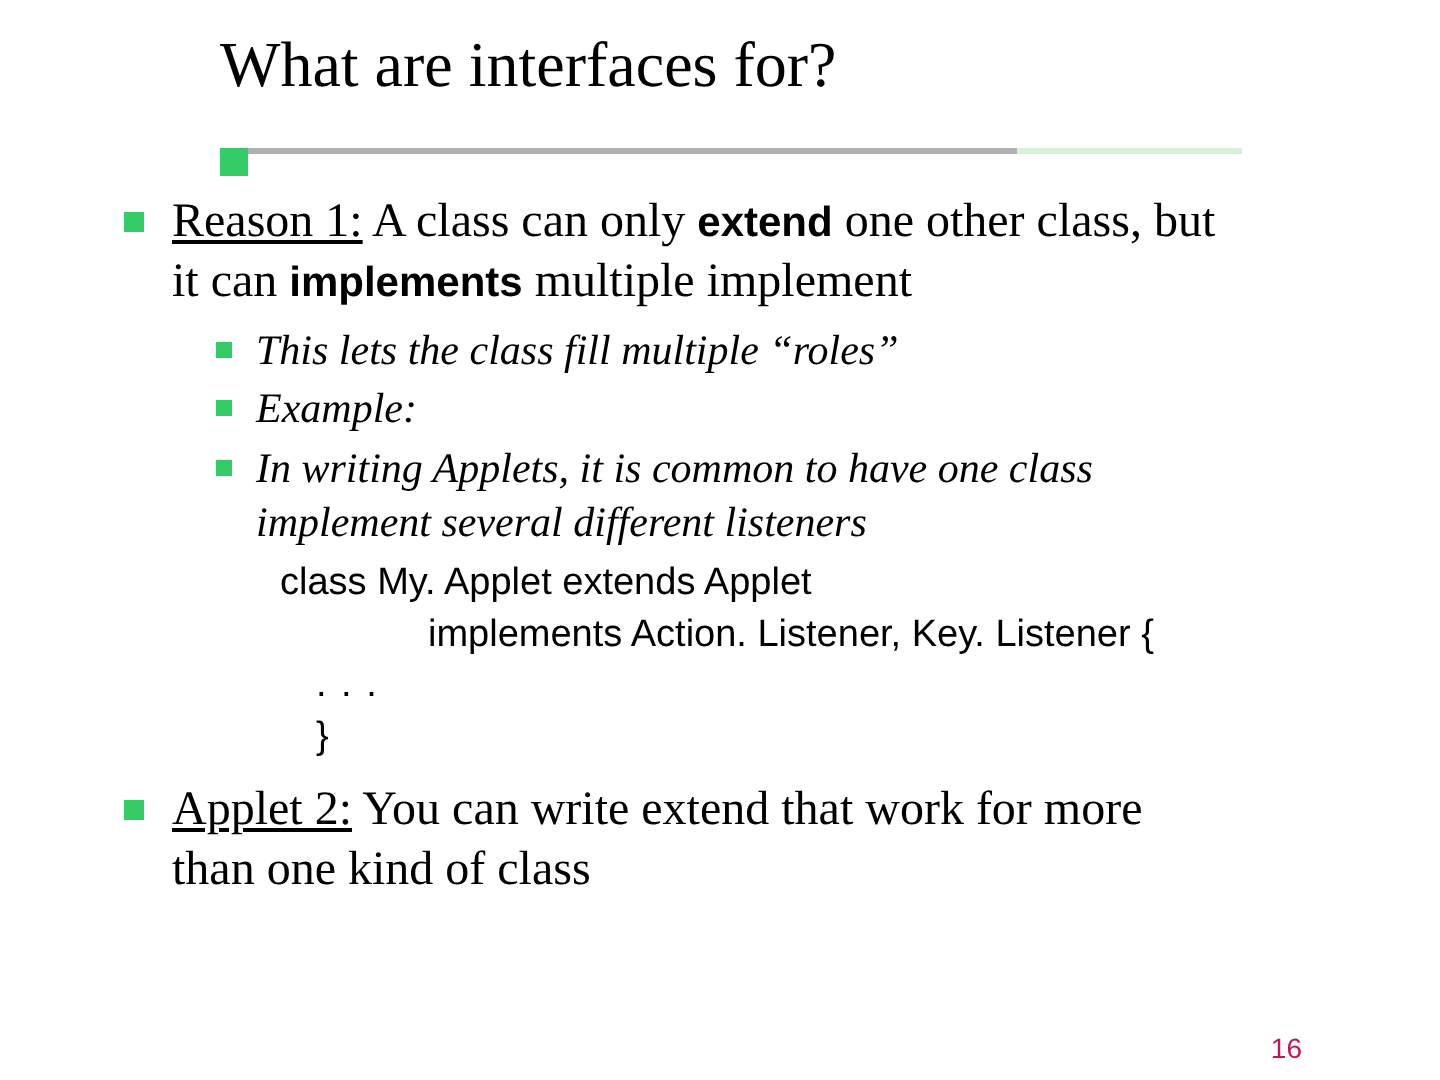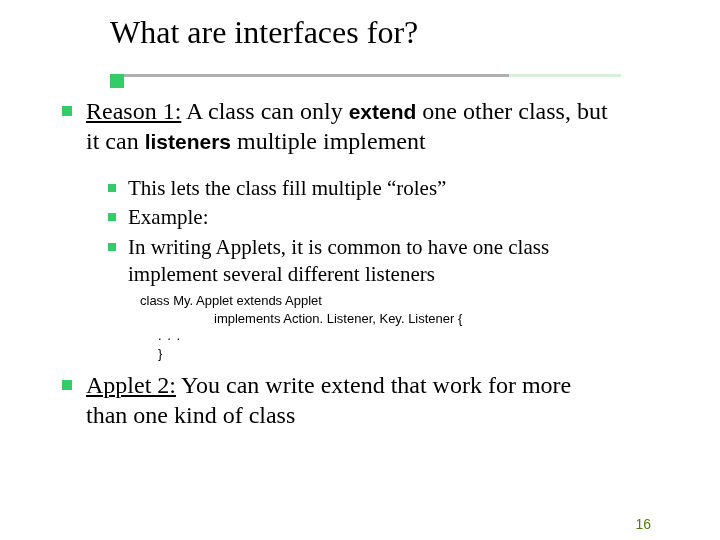--- a/index.html
+++ b/index.html
@@ -76,22 +76,23 @@
     font-family: Verdana, Geneva, sans-serif;
     font-size: 21px;
     font-weight: bold;
   }
   .l1 .content .u {
     text-decoration: underline;
   }
 
   .l2-group {
     margin-left: 46px;
-    margin-top: 19px;
+    margin-top: 6px;
     margin-bottom: 4px;
+    font-style: italic;
   }
   .l2 {
     display: flex;
     align-items: flex-start;
     margin-bottom: 2px;
   }
   .l2 .bullet {
     flex: 0 0 auto;
     width: 8px;
     height: 8px;
@@ -100,55 +101,55 @@
     margin-right: 12px;
   }
   .l2 .content {
     font-size: 21px;
     line-height: 1.3;
   }
 
   .code-block {
     margin-left: 78px;
     font-family: Verdana, Geneva, sans-serif;
-    font-size: 13px;
+    font-size: 19px;
     line-height: 1.35;
     margin-top: 2px;
     margin-bottom: 8px;
   }
   .code-line2 { margin-left: 74px; }
   .code-line3 { margin-left: 18px; letter-spacing: 1px; }
   .code-line4 { margin-left: 18px; }
 
   .page-num {
     position: absolute;
     right: 10px;
     bottom: 8px;
     font-family: Arial, Helvetica, sans-serif;
     font-size: 14px;
-    color: #4d7c0f;
+    color: #be185d;
   }
 </style>
 </head>
 <body>
 
 <div class="slide">
 
   <div class="title-wrap">
     <h1 class="title">What are interfaces for?</h1>
     <div class="title-underline"></div>
     <div class="accent-box"></div>
   </div>
 
   <div class="body">
 
     <div class="l1">
       <div class="bullet"></div>
       <div class="content">
-        <span class="u">Reason 1:</span><span> A class can only </span><span class="kw">extend</span><span> one other class, but it can </span><span class="kw">listeners</span><span> multiple implement</span>
+        <span class="u">Reason 1:</span><span> A class can only </span><span class="kw">extend</span><span> one other class, but it can </span><span class="kw">implements</span><span> multiple implement</span>
       </div>
     </div>
 
     <div class="l2-group">
       <div class="l2">
         <div class="bullet"></div>
         <div class="content">This lets the class fill multiple “roles”</div>
       </div>
       <div class="l2">
         <div class="bullet"></div>

